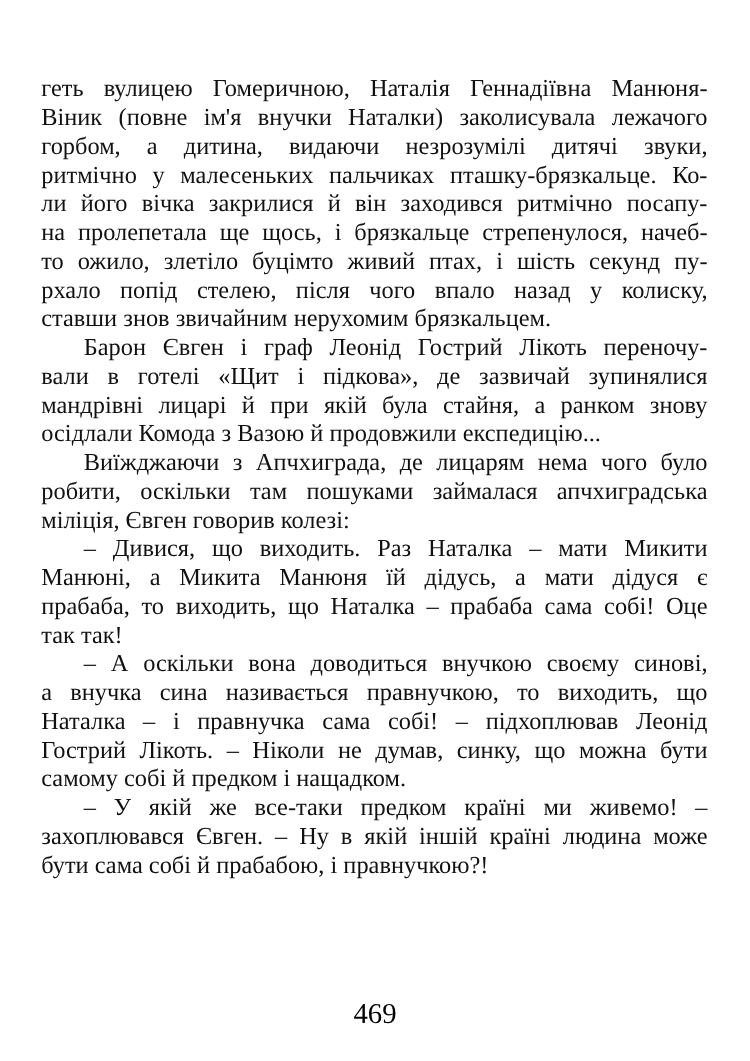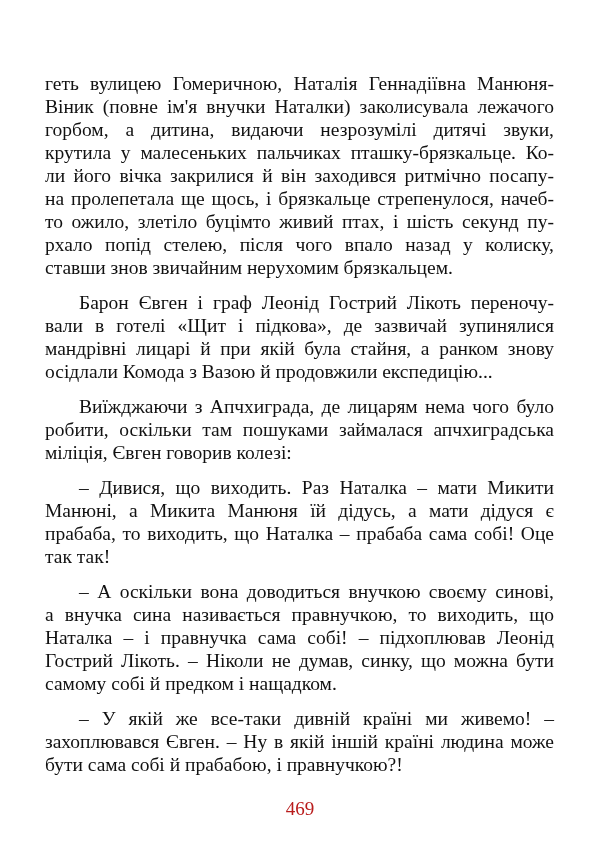--- a/index.html
+++ b/index.html
@@ -17,55 +17,55 @@
   .text-block {
     position: absolute;
     left: 33px;
     top: 60px;
     width: 533px;
     font-family: "Liberation Serif", "DejaVu Serif", serif;
     font-size: 19.5px;
     line-height: 23px;
     color: #111111;
   }
-  .paragraph { margin: 12px; padding: 0; }
+  .paragraph { margin: 0; padding: 0; }
   .line {
     text-align: justify;
     text-align-last: justify;
     -moz-text-align-last: justify;
   }
   .line.para-end {
     text-align-last: left;
     -moz-text-align-last: left;
   }
   .line.indent {
     text-indent: 34px;
   }
   .page-number {
     position: absolute;
     left: 0;
     top: 798px;
     width: 600px;
     text-align: center;
     font-family: "Liberation Serif", "DejaVu Serif", serif;
-    font-size: 19px;
-    color: #b91c1c;
+    font-size: 23px;
+    color: #000000;
   }
 </style>
 </head>
 <body>
 
 <div class="page">
   <div class="text-block">
 
     <div class="paragraph">
       <div class="line">геть вулицею Гомеричною, Наталія Геннадіївна Манюня-</div>
       <div class="line">Віник (повне ім'я внучки Наталки) заколисувала лежачого</div>
       <div class="line">горбом, а дитина, видаючи незрозумілі дитячі звуки,</div>
-      <div class="line">крутила у малесеньких пальчиках пташку-брязкальце. Ко-</div>
+      <div class="line">ритмічно у малесеньких пальчиках пташку-брязкальце. Ко-</div>
       <div class="line">ли його вічка закрилися й він заходився ритмічно посапу-</div>
       <div class="line">на пролепетала ще щось, і брязкальце стрепенулося, начеб-</div>
       <div class="line">то ожило, злетіло буцімто живий птах, і шість секунд пу-</div>
       <div class="line">рхало попід стелею, після чого впало назад у колиску,</div>
       <div class="line para-end">ставши знов звичайним нерухомим брязкальцем.</div>
     </div>
 
     <div class="paragraph">
       <div class="line indent">Барон Євген і граф Леонід Гострий Лікоть переночу-</div>
       <div class="line">вали в готелі «Щит і підкова», де зазвичай зупинялися</div>
@@ -88,21 +88,21 @@
 
     <div class="paragraph">
       <div class="line indent">– А оскільки вона доводиться внучкою своєму синові,</div>
       <div class="line">а внучка сина називається правнучкою, то виходить, що</div>
       <div class="line">Наталка – і правнучка сама собі! – підхоплював Леонід</div>
       <div class="line">Гострий Лікоть. – Ніколи не думав, синку, що можна бути</div>
       <div class="line para-end">самому собі й предком і нащадком.</div>
     </div>
 
     <div class="paragraph">
-      <div class="line indent">– У якій же все-таки дивній країні ми живемо! –</div>
+      <div class="line indent">– У якій же все-таки предком країні ми живемо! –</div>
       <div class="line">захоплювався Євген. – Ну в якій іншій країні людина може</div>
       <div class="line para-end">бути сама собі й прабабою, і правнучкою?!</div>
     </div>
 
   </div>
 
   <div class="page-number">469</div>
 </div>
 
 </body></html>

